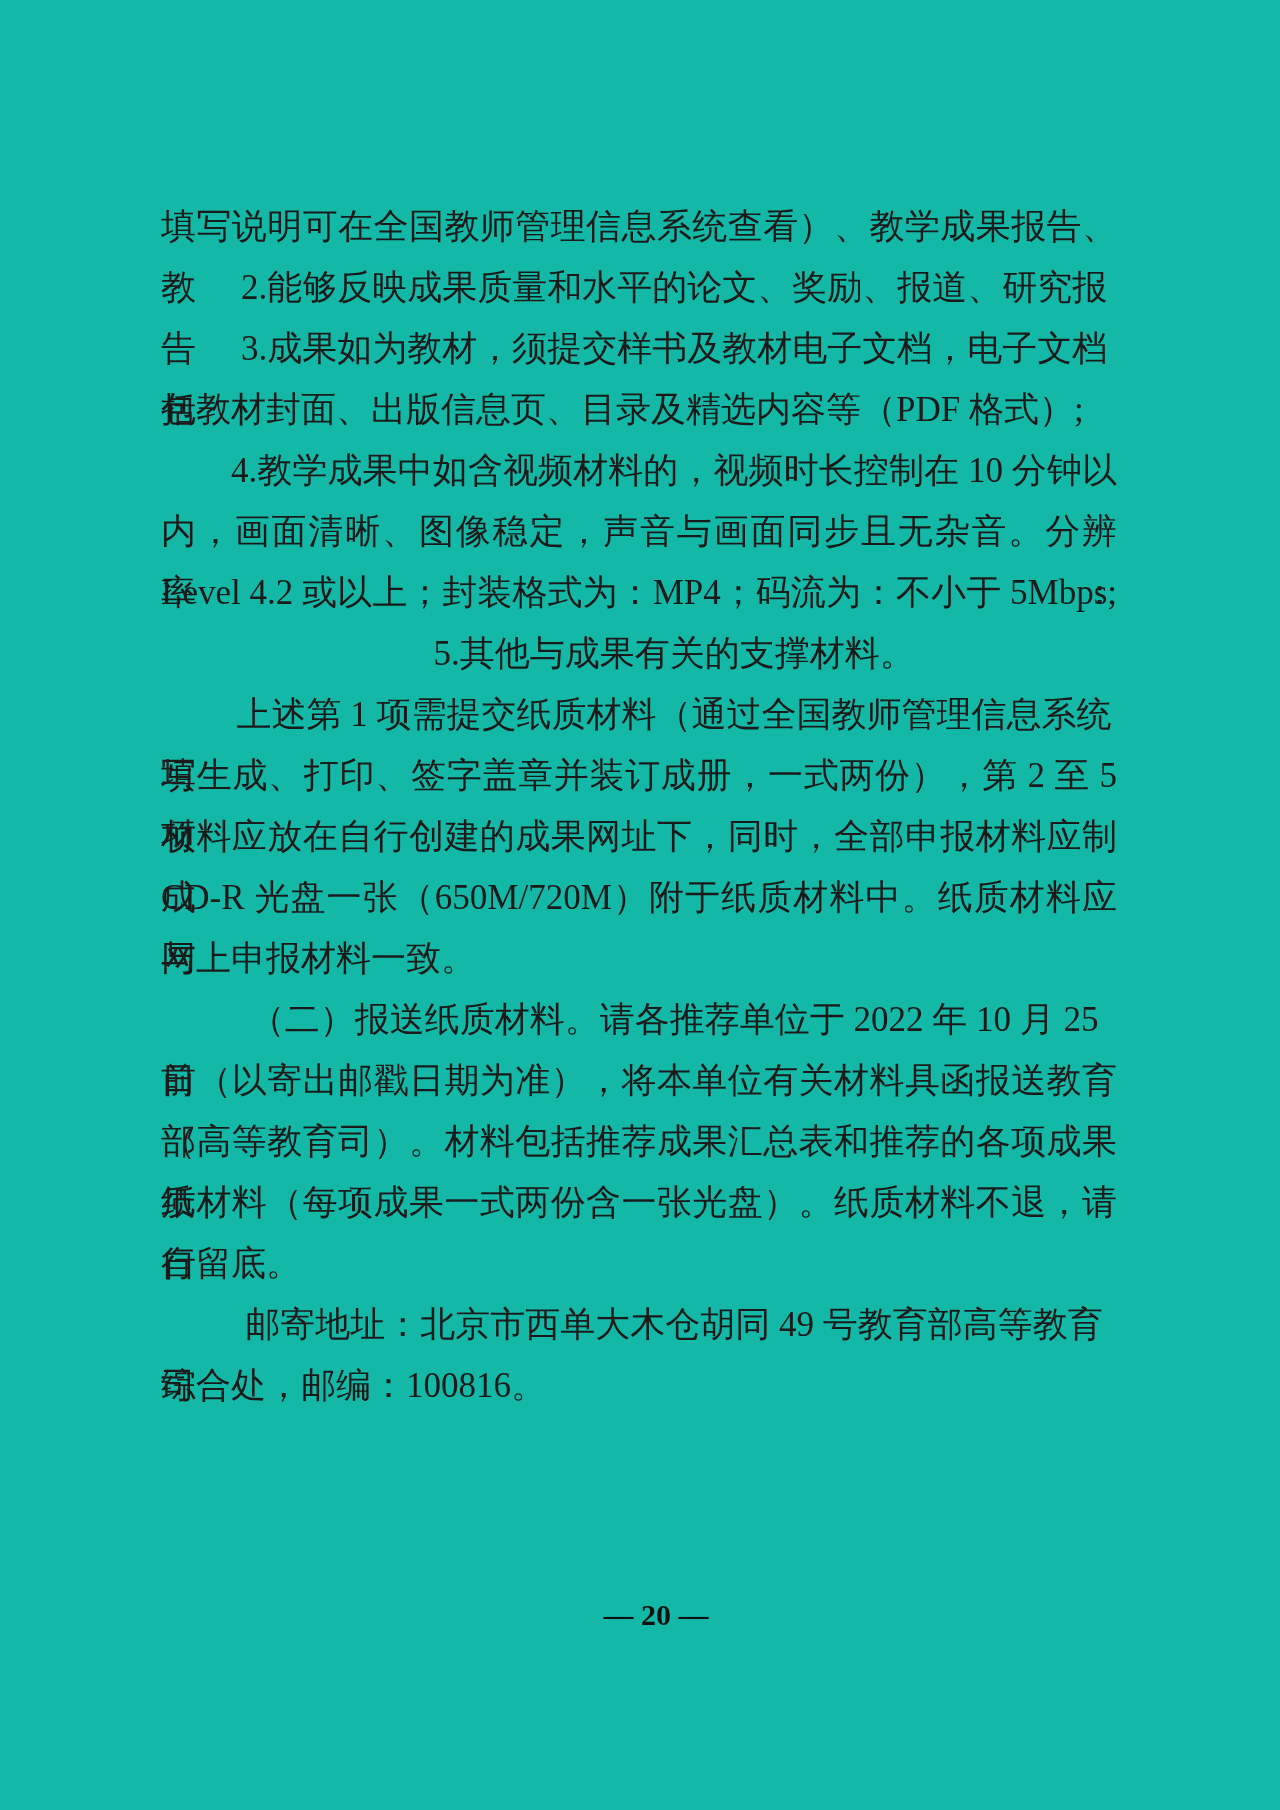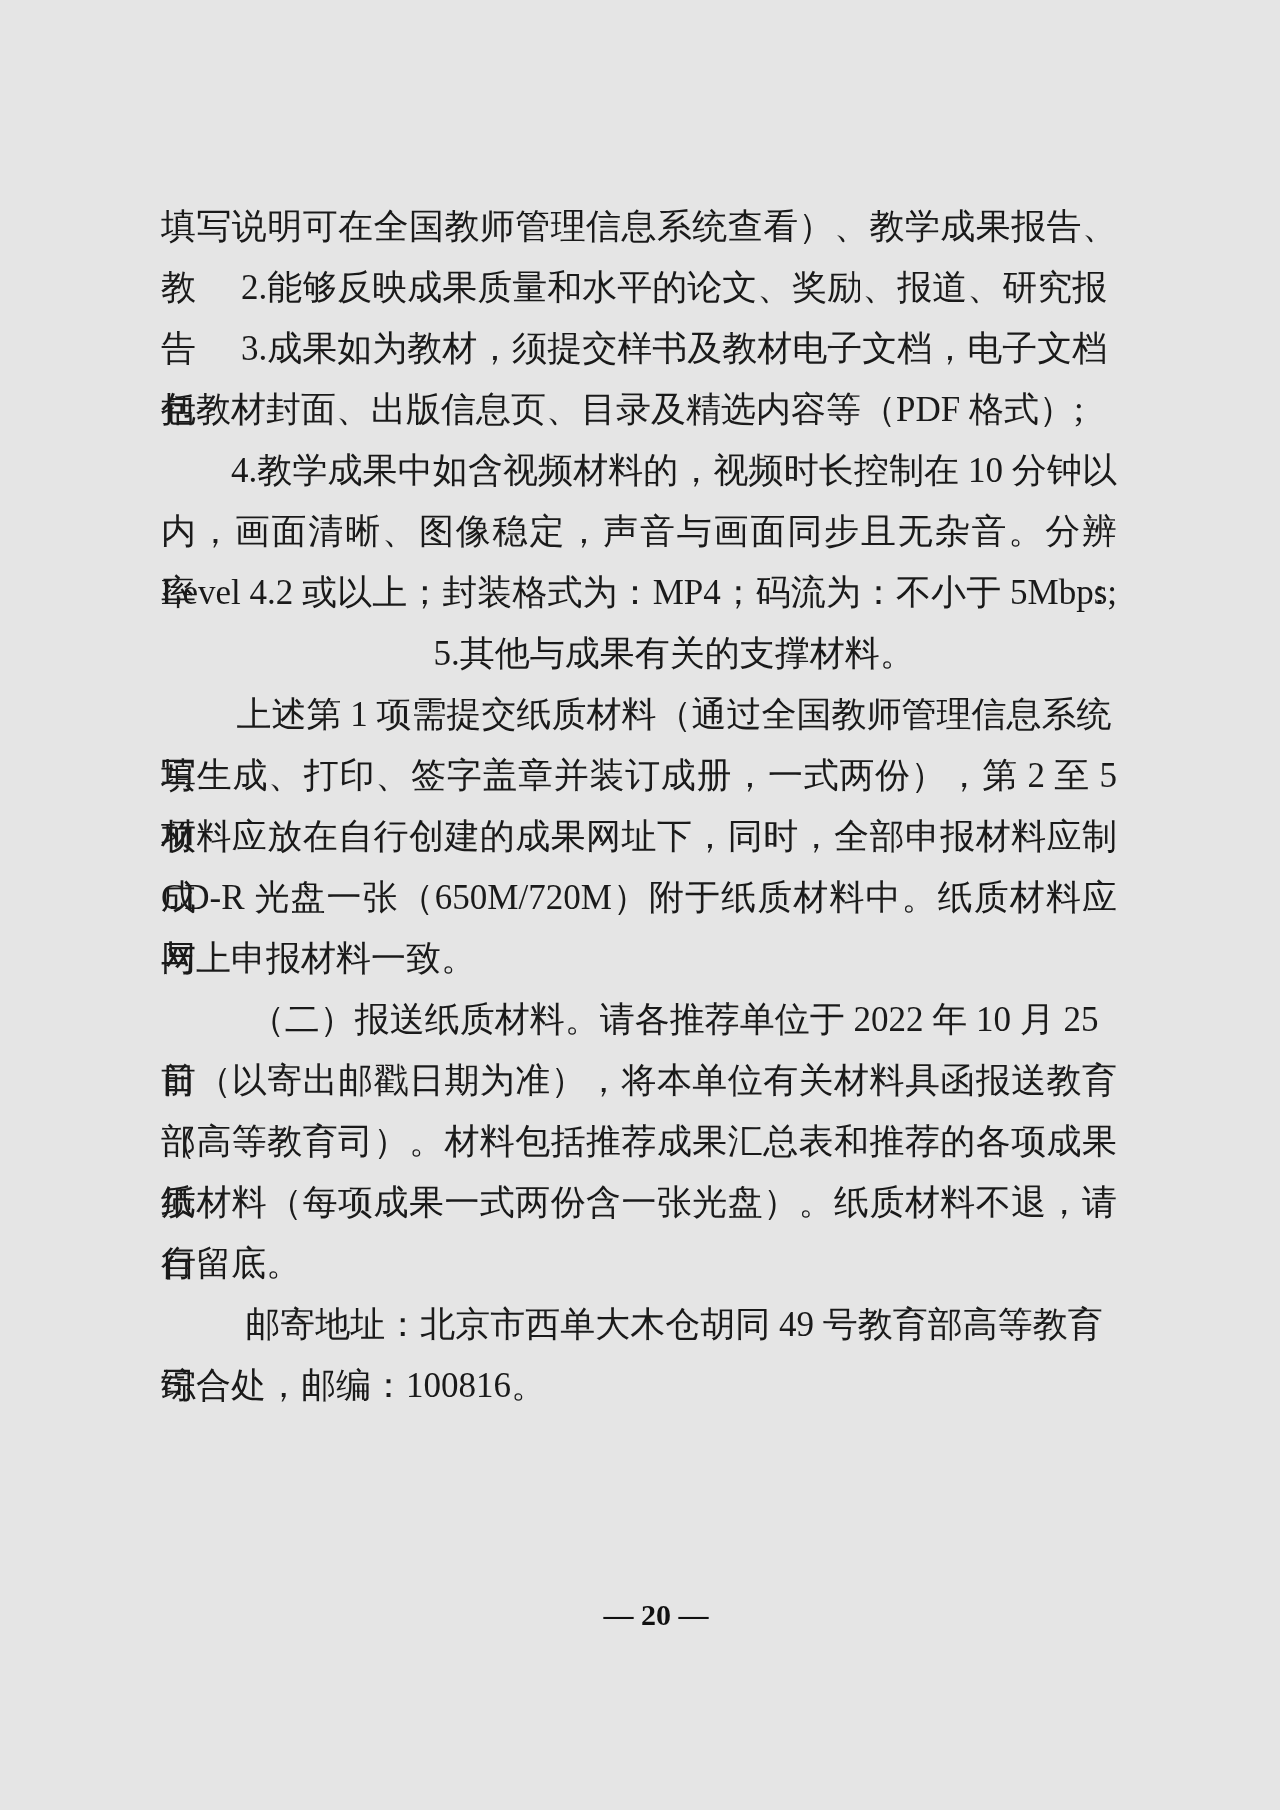--- a/index.html
+++ b/index.html
@@ -4,21 +4,21 @@
 <style>
   html, body {
     margin: 0;
     padding: 0;
     background: #ffffff;
   }
   .page {
     position: relative;
     width: 1280px;
     height: 1810px;
-    background: #e5e5e5;
+    background: #14b8a6;
     overflow: hidden;
     font-family: "Liberation Serif", "DejaVu Serif", serif;
     color: #1a1a1a;
   }
   .content {
     position: absolute;
     left: 161px;
     top: 196px;
     width: 956px;
   }

